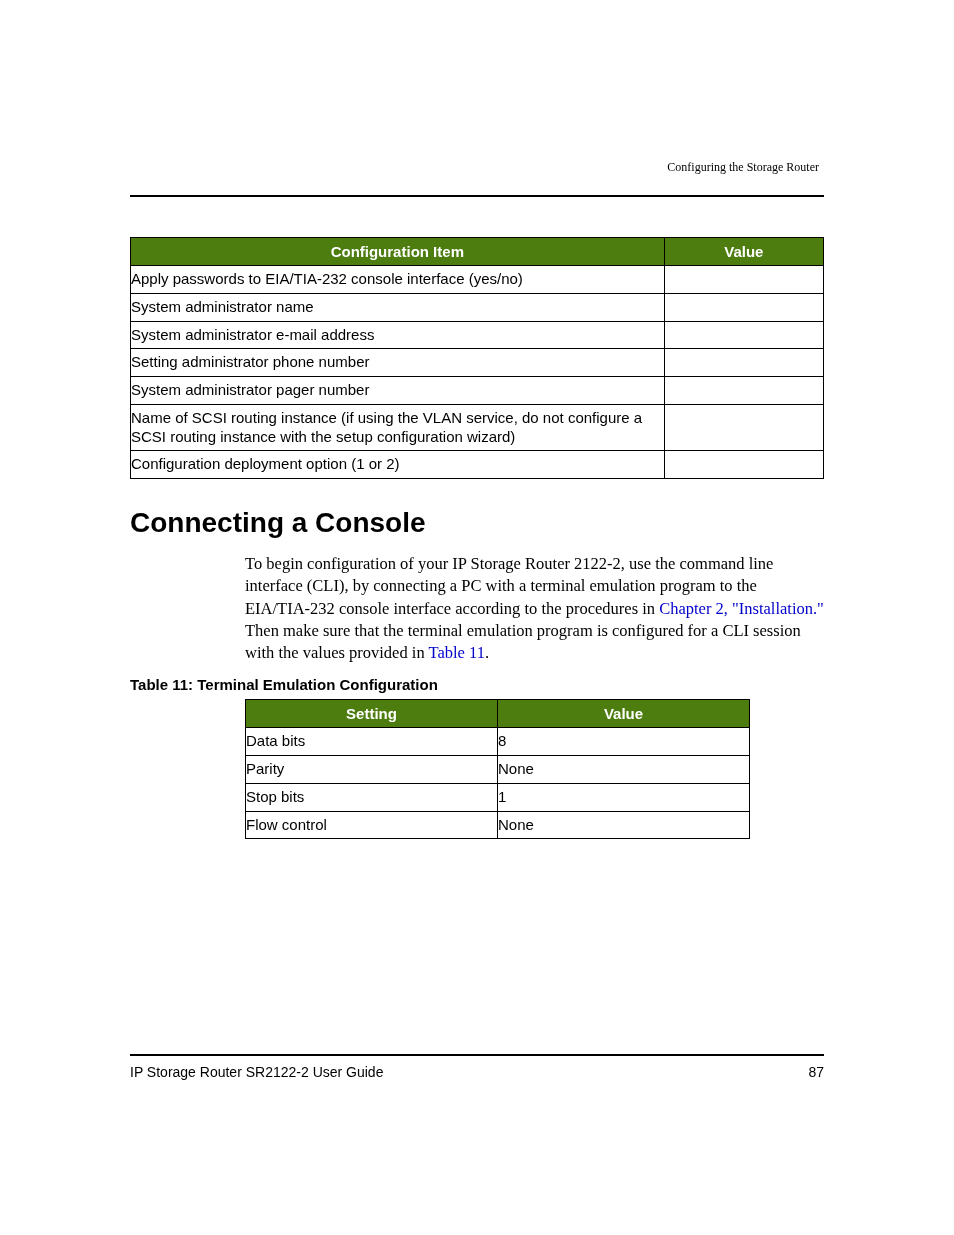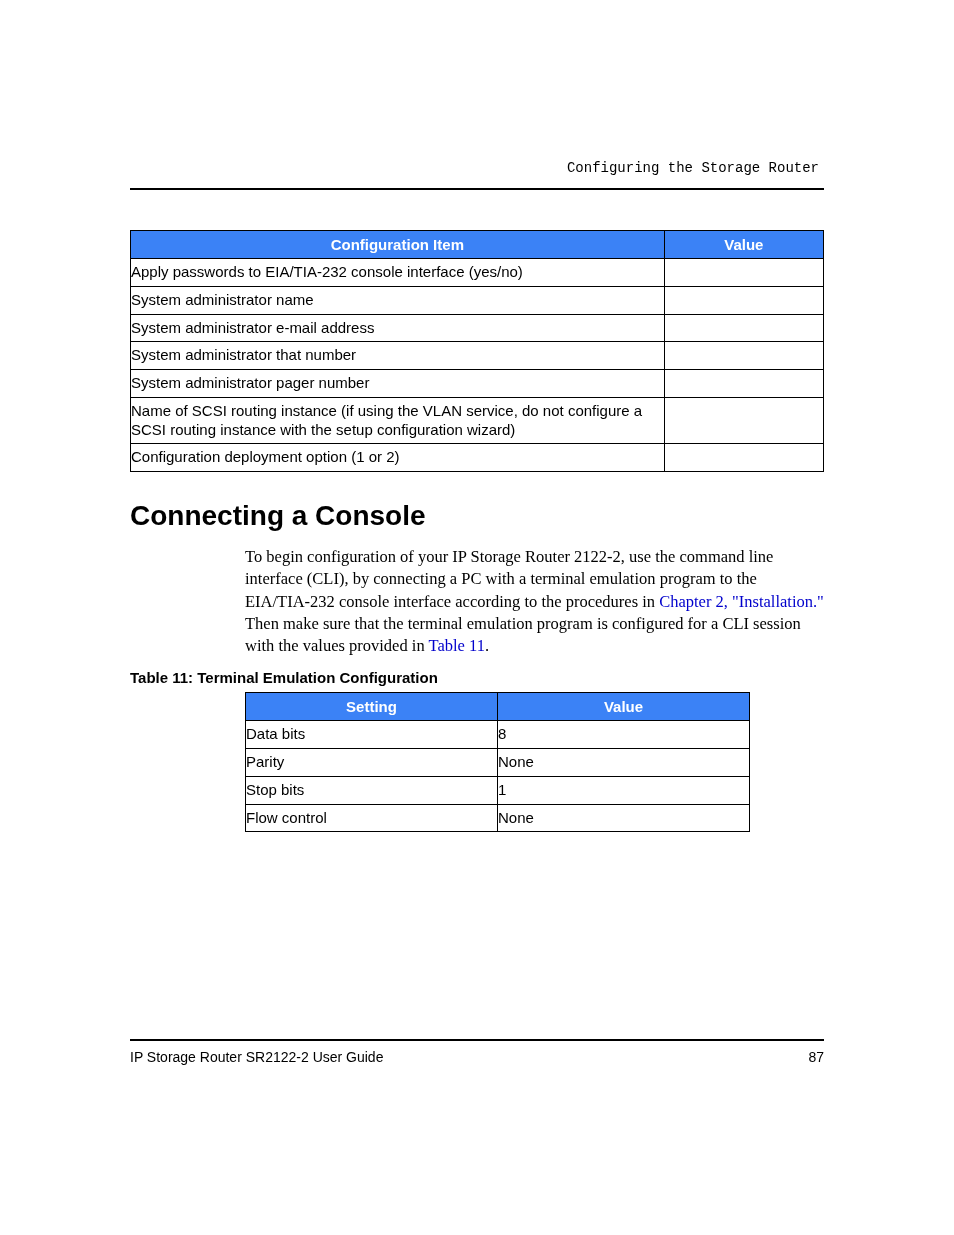--- a/index.html
+++ b/index.html
@@ -10,39 +10,39 @@
       font-family: Georgia, 'Times New Roman', serif;
       color: #000;
       position: relative;
     }
     .page {
       padding: 160px 130px 0 130px;
       position: relative;
       height: 100%;
     }
     .header-title {
-      font-family: Liberation Mono, monospace;
-      font-size: 14px;
+      font-family: Liberation Serif, serif;
+      font-size: 12px;
       text-align: right;
-      margin-bottom: 12px;
+      margin-bottom: 20px;
       padding-right: 5px;
     }
     .header-rule {
       border: none;
       border-top: 2px solid #000;
       margin-bottom: 40px;
     }
     table.config-table, table.terminal-table {
       border-collapse: collapse;
       width: 100%;
       font-family: "Trebuchet MS", "Lucida Sans", Arial, sans-serif;
       font-size: 15px;
     }
     table.config-table th, table.terminal-table th {
-      background: #3b82f6;
+      background: #4d7c0f;
       color: #fff;
       font-weight: bold;
       padding: 5px 28px;
       border: 1px solid #000;
       text-align: center;
     }
     table.config-table td, table.terminal-table td {
       border: 1px solid #000;
       padding: 4px 0;
       vertical-align: top;
@@ -73,21 +73,21 @@
     .terminal-wrap {
       margin-left: 115px;
       width: 505px;
     }
     table.terminal-table .col-setting { width: 50%; }
     table.terminal-table .col-value2 { width: 50%; }
     .footer {
       position: absolute;
       left: 130px;
       right: 130px;
-      bottom: 170px;
+      bottom: 155px;
     }
     .footer-rule {
       border: none;
       border-top: 2px solid #000;
       margin-bottom: 8px;
     }
     .footer-row {
       display: flex;
       justify-content: space-between;
       font-family: "Trebuchet MS", "Lucida Sans", Arial, sans-serif;
@@ -115,21 +115,21 @@
         </tr>
       <tr>
           <td>System administrator name</td>
           <td></td>
         </tr>
       <tr>
           <td>System administrator e-mail address</td>
           <td></td>
         </tr>
       <tr>
-          <td>System administrator that number</td>
+          <td>Setting administrator phone number</td>
           <td></td>
         </tr>
       <tr>
           <td>System administrator pager number</td>
           <td></td>
         </tr>
       <tr>
           <td>Name of SCSI routing instance (if using the VLAN service, do not configure a SCSI routing instance with the setup configuration wizard)</td>
           <td></td>
         </tr>

